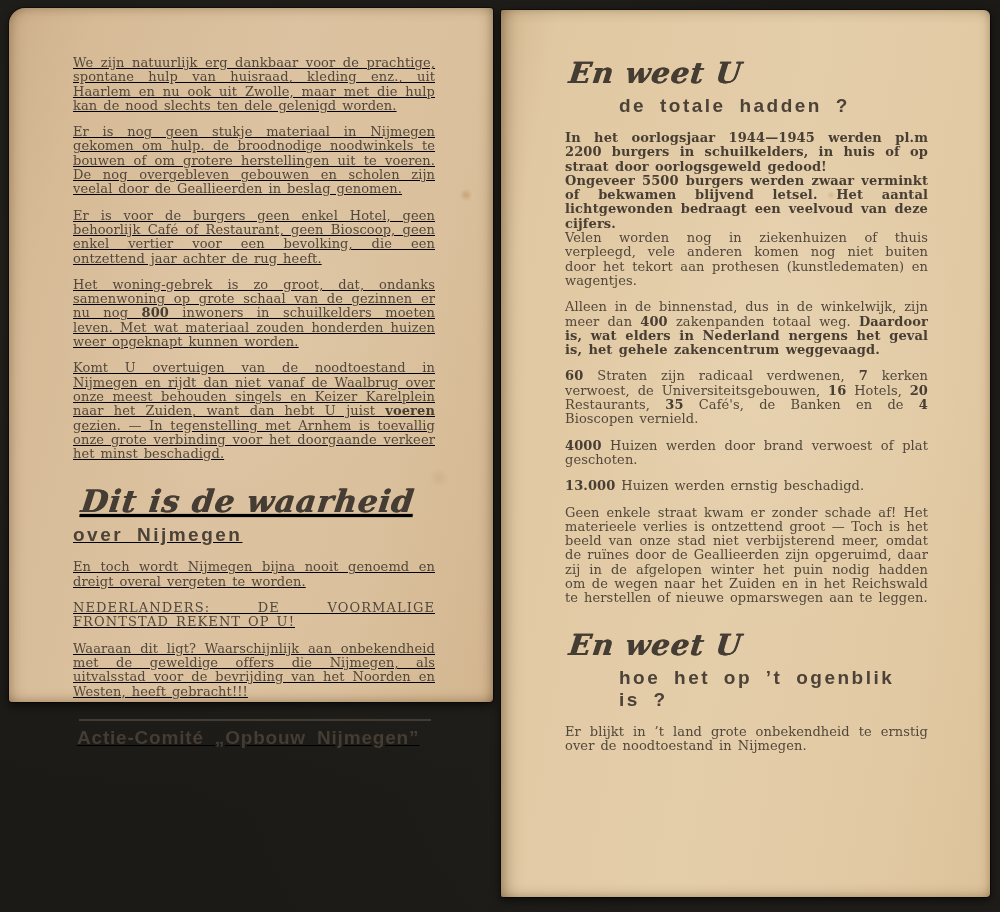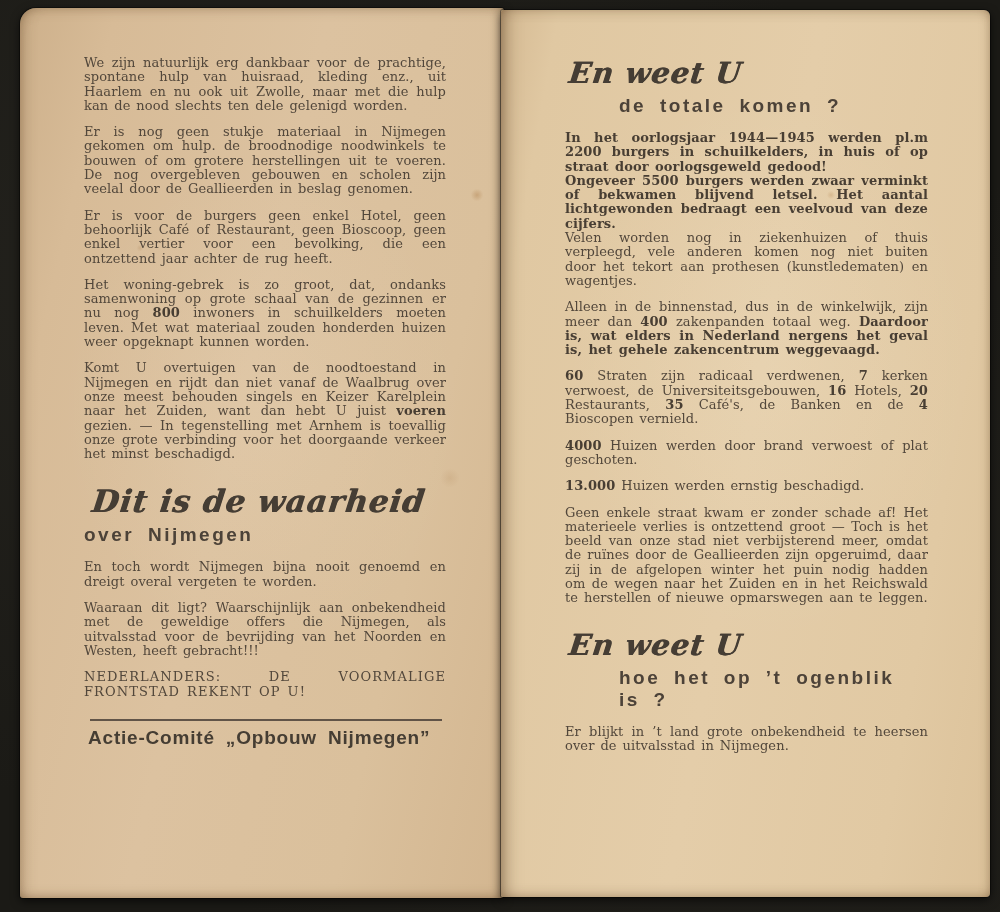--- a/index.html
+++ b/index.html
@@ -11,33 +11,34 @@
       radial-gradient(ellipse at 80% 75%, rgba(55,52,45,.2), transparent 55%),
       #1b1a16;
     overflow:hidden;
     font-family:"DejaVu Serif", serif;
   }
   .page {
     position:absolute;
     box-shadow: 0 0 0 1px rgba(0,0,0,.4), 0 3px 10px rgba(0,0,0,.65);
   }
   .page-left {
-    left:20px; top:8px; width:484px; height:890px;
+    left:9px; top:8px; width:484px; height:694px;
     border-radius:16px 3px 4px 3px;
     background:
       radial-gradient(circle 9px at 457px 187px, rgba(158,102,44,.30), transparent 70%),
       radial-gradient(circle 5px at 120px 240px, rgba(150,100,50,.18), transparent 70%),
       radial-gradient(circle 14px at 430px 470px, rgba(150,100,50,.12), transparent 70%),
       radial-gradient(ellipse 60% 40% at 50% 45%, rgba(255,245,225,.10), transparent 70%),
       linear-gradient(103deg, #cdb08b 0%, #d7bb97 14%, #dcc2a0 45%, #dac09c 75%, #d3b690 100%);
     box-shadow: inset 10px 0 16px -10px rgba(90,60,30,.45),
                 inset -9px 0 14px -9px rgba(80,52,24,.5),
                 inset 0 -8px 14px -9px rgba(90,60,30,.4),
                 inset 0 8px 14px -9px rgba(110,80,45,.35),
                 0 0 0 1px rgba(0,0,0,.4), 0 3px 10px rgba(0,0,0,.65);
+    text-decoration: underline;
   }
   .page-right {
     left:501px; top:10px; width:489px; height:887px;
     border-radius:2px 6px 4px 2px;
     background:
       radial-gradient(circle 6px at 330px 185px, rgba(160,105,45,.22), transparent 70%),
       radial-gradient(circle 5px at 420px 240px, rgba(160,105,45,.16), transparent 70%),
       radial-gradient(circle 10px at 100px 640px, rgba(150,100,50,.10), transparent 70%),
       radial-gradient(ellipse 60% 45% at 55% 40%, rgba(255,248,230,.12), transparent 70%),
       linear-gradient(100deg, #d5ba93 0%, #e0c8a2 9%, #e4cda9 50%, #e1c9a3 82%, #dcc29a 100%);
@@ -102,41 +103,41 @@
     <p class="body"><span>We zijn natuurlijk erg dankbaar voor de prachtige, spontane hulp van huisraad, kleding enz., uit Haarlem en nu ook uit Zwolle, maar met die hulp kan de nood slechts ten dele gelenigd worden.</span></p>
     <p class="body"><span>Er is nog geen stukje materiaal in Nijmegen gekomen om hulp. de broodnodige noodwinkels te bouwen of om grotere herstellingen uit te voeren. De nog overgebleven gebouwen en scholen zijn veelal door de Geallieerden in beslag genomen.</span></p>
     <p class="body"><span>Er is voor de burgers geen enkel Hotel, geen behoorlijk Café of Restaurant, geen Bioscoop, geen enkel vertier voor een bevolking, die een ontzettend jaar achter de rug heeft.</span></p>
     <p class="body"><span>Het woning-gebrek is zo groot, dat, ondanks samenwoning op grote schaal van de gezinnen er nu nog </span><span class="b">800</span><span> inwoners in schuilkelders moeten leven. Met wat materiaal zouden honderden huizen weer opgeknapt kunnen worden.</span></p>
     <p class="body"><span>Komt U overtuigen van de noodtoestand in Nijmegen en rijdt dan niet vanaf de Waalbrug over onze meest behouden singels en Keizer Karelplein naar het Zuiden, want dan hebt U juist </span><span class="b">voeren</span><span> gezien. — In tegenstelling met Arnhem is toevallig onze grote verbinding voor het doorgaande verkeer het minst beschadigd.</span></p>
 
     <h1 class="heading-script hs-left">Dit is de waarheid</h1>
     <h2 class="heading-sub sub-left">over Nijmegen</h2>
 
     <p class="body"><span>En toch wordt Nijmegen bijna nooit genoemd en dreigt overal vergeten te worden.</span></p>
+    <p class="body caps"><span>NEDERLANDERS: DE VOORMALIGE FRONTSTAD REKENT OP U!</span></p>
     <p class="body"><span>Waaraan dit ligt? Waarschijnlijk aan onbekendheid met de geweldige offers die Nijmegen, als uitvalsstad voor de bevrijding van het Noorden en Westen, heeft gebracht!!!</span></p>
-    <p class="body caps"><span>NEDERLANDERS: DE VOORMALIGE FRONTSTAD REKENT OP U!</span></p>
 
     <hr class="rule">
     <div class="footer">Actie-Comité „Opbouw Nijmegen”</div>
   </div>
 </div>
 
 <div class="page page-right">
   <div class="content-right">
     <h1 class="heading-script hs-right">En weet U</h1>
-    <h2 class="heading-sub sub-right">de totale komen ?</h2>
+    <h2 class="heading-sub sub-right">de totale hadden ?</h2>
 
     <p class="body tight"><span class="b">In het oorlogsjaar 1944—1945 werden pl.m 2200 burgers in schuilkelders, in huis of op straat door oorlogsgeweld gedood!</span></p>
     <p class="body tight"><span class="b">Ongeveer 5500 burgers werden zwaar verminkt of bekwamen blijvend letsel. Het aantal lichtgewonden bedraagt een veelvoud van deze cijfers.</span></p>
     <p class="body"><span>Velen worden nog in ziekenhuizen of thuis verpleegd, vele anderen komen nog niet buiten door het tekort aan prothesen (kunstledematen) en wagentjes.</span></p>
 
     <p class="body"><span>Alleen in de binnenstad, dus in de winkelwijk, zijn meer dan </span><span class="b">400</span><span> zakenpanden totaal weg. </span><span class="b">Daardoor is, wat elders in Nederland nergens het geval is, het gehele zakencentrum weggevaagd.</span></p>
     <p class="body"><span class="b">60</span><span> Straten zijn radicaal verdwenen, </span><span class="b">7</span><span> kerken verwoest, de Universiteitsgebouwen, </span><span class="b">16</span><span> Hotels, </span><span class="b">20</span><span> Restaurants, </span><span class="b">35</span><span> Café's, de Banken en de </span><span class="b">4</span><span> Bioscopen vernield.</span></p>
     <p class="body"><span class="b">4000</span><span> Huizen werden door brand verwoest of plat geschoten.</span></p>
     <p class="body"><span class="b">13.000</span><span> Huizen werden ernstig beschadigd.</span></p>
     <p class="body"><span>Geen enkele straat kwam er zonder schade af! Het materieele verlies is ontzettend groot — Toch is het beeld van onze stad niet verbijsterend meer, omdat de ruïnes door de Geallieerden zijn opgeruimd, daar zij in de afgelopen winter het puin nodig hadden om de wegen naar het Zuiden en in het Reichswald te herstellen of nieuwe opmarswegen aan te leggen.</span></p>
 
     <h1 class="heading-script hs-right hs-right2">En weet U</h1>
     <h2 class="heading-sub sub-right">hoe het op ’t ogenblik is ?</h2>
 
-    <p class="body tight"><span>Er blijkt in ’t land grote onbekendheid te heersen over de uitvalsstad in Nijmegen.</span></p>
+    <p class="body tight"><span>Er blijkt in ’t land grote onbekendheid te ernstig over de noodtoestand in Nijmegen.</span></p>
   </div>
 </div>
 
 </body></html>

